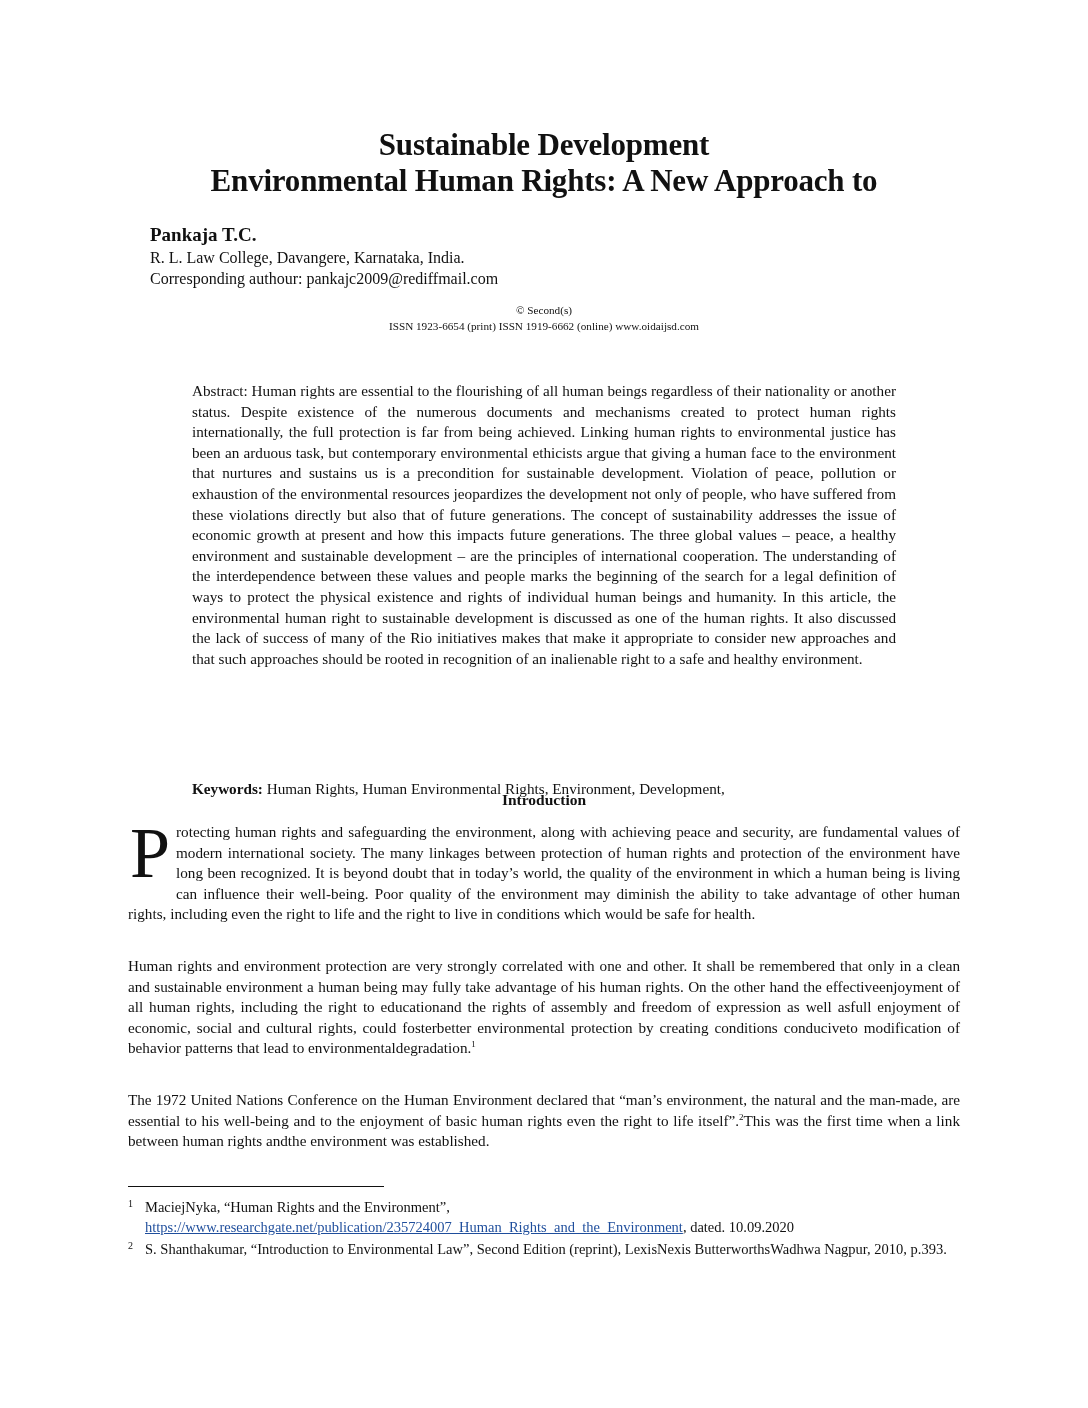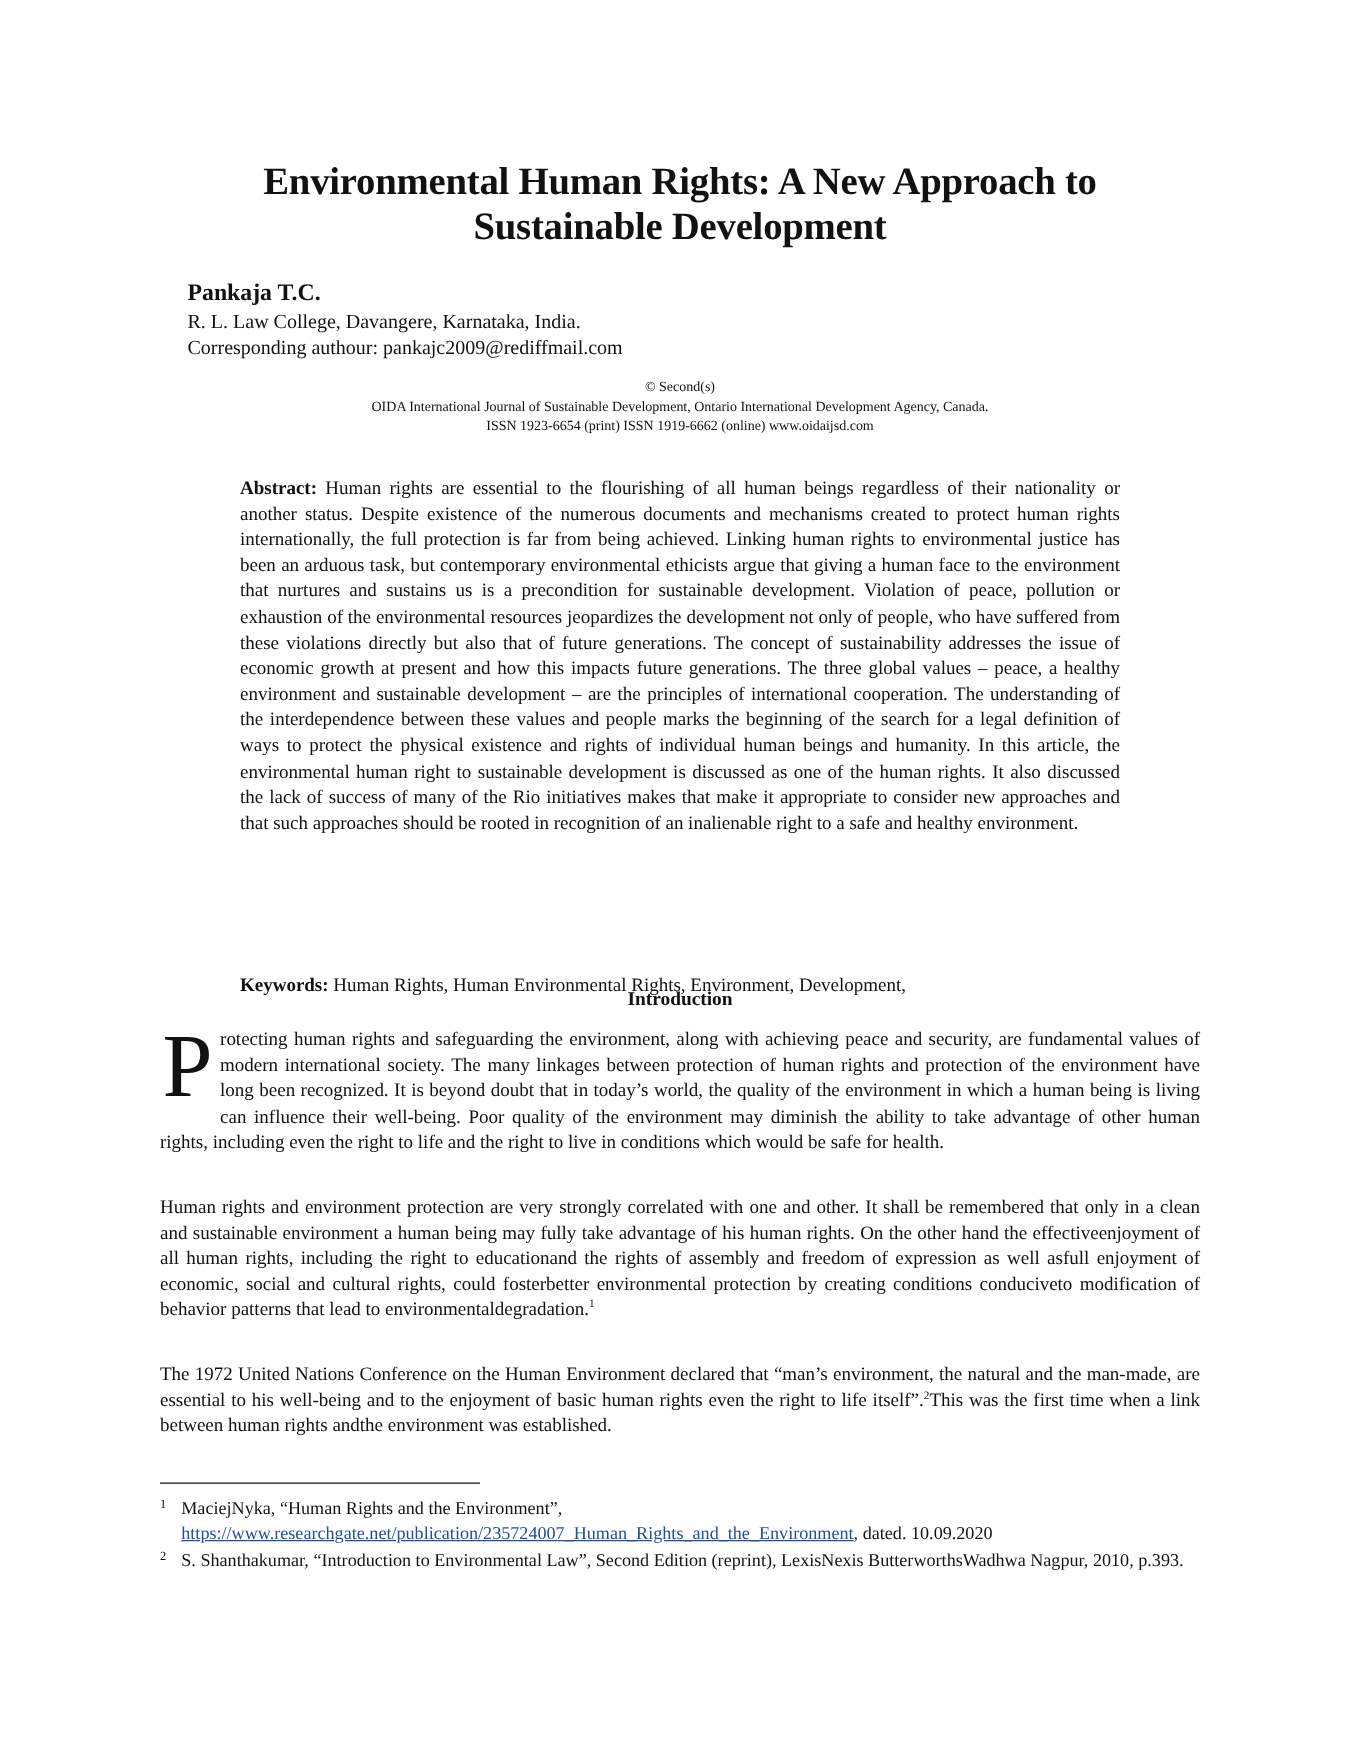--- a/index.html
+++ b/index.html
@@ -21,21 +21,21 @@
     text-align: left; font-size: 16px; line-height: 21px;
   }
   .meta {
     position: absolute; left: 150px; width: 788px; top: 303px;
     text-align: center; font-size: 11.2px; line-height: 15.5px;
   }
   .abstract {
     position: absolute; left: 192px; width: 704px; top: 381px;
     font-size: 15.2px; line-height: 20.6px; text-align: justify;
   }
-  .abstract b { font-weight: bold; }
+  .abstract b { font-weight: normal; }
   .keywords {
     position: absolute; left: 192px; width: 704px; top: 741px;
     font-size: 15.2px; line-height: 20px; margin-top: 38px;
   }
   .section-heading {
     position: absolute; left: 150px; width: 788px; top: 790px;
     text-align: center; font-weight: bold; font-size: 15.5px; line-height: 20px;
   }
   .body-para {
     position: absolute; left: 128px; width: 832px;
@@ -60,33 +60,32 @@
   .fn1 { top: 1198px; }
   .fn2 { top: 1240px; }
   .fn-num { position: absolute; left: 0; top: -4px; font-size: 10px; }
   .fn-text { margin-left: 17px; }
   .link { color: #1f4e9c; text-decoration: underline; }
 </style>
 </head>
 <body>
 
 <div class="title">
+  <div>Sustainable Development</div>
   <div>Environmental Human Rights: A New Approach to</div>
-  <div>Sustainable Development</div>
 </div>
 
 <div class="author">Pankaja T.C.</div>
 <div class="affil">
   <div>R. L. Law College, Davangere, Karnataka, India.</div>
   <div>Corresponding authour: pankajc2009@rediffmail.com</div>
 </div>
 
 <div class="meta">
   <div>© Second(s)</div>
-  <div>OIDA International Journal of Sustainable Development, Ontario International Development Agency, Canada.</div>
   <div>ISSN 1923-6654 (print) ISSN 1919-6662 (online) www.oidaijsd.com</div>
 </div>
 
 <div class="abstract"><b>Abstract:</b><span> Human rights are essential to the flourishing of all human beings regardless of their nationality or another status. Despite existence of the numerous documents and mechanisms created to protect human rights internationally, the full protection is far from being achieved. Linking human rights to environmental justice has been an arduous task, but contemporary environmental ethicists argue that giving a human face to the environment that nurtures and sustains us is a precondition for sustainable development. Violation of peace, pollution or exhaustion of the environmental resources jeopardizes the development not only of people, who have suffered from these violations directly but also that of future generations. The concept of sustainability addresses the issue of economic growth at present and how this impacts future generations. The three global values – peace, a healthy environment and sustainable development – are the principles of international cooperation. The understanding of the interdependence between these values and people marks the beginning of the search for a legal definition of ways to protect the physical existence and rights of individual human beings and humanity. In this article, the environmental human right to sustainable development is discussed as one of the human rights. It also discussed the lack of success of many of the Rio initiatives makes that make it appropriate to consider new approaches and that such approaches should be rooted in recognition of an inalienable right to a safe and healthy environment.</span></div>
 
 <div class="keywords">
   <div><b>Keywords:</b><span> Human Rights, Human Environmental Rights, Environment, Development,</span></div>
 </div>
 
 <div class="section-heading">Introduction</div>

